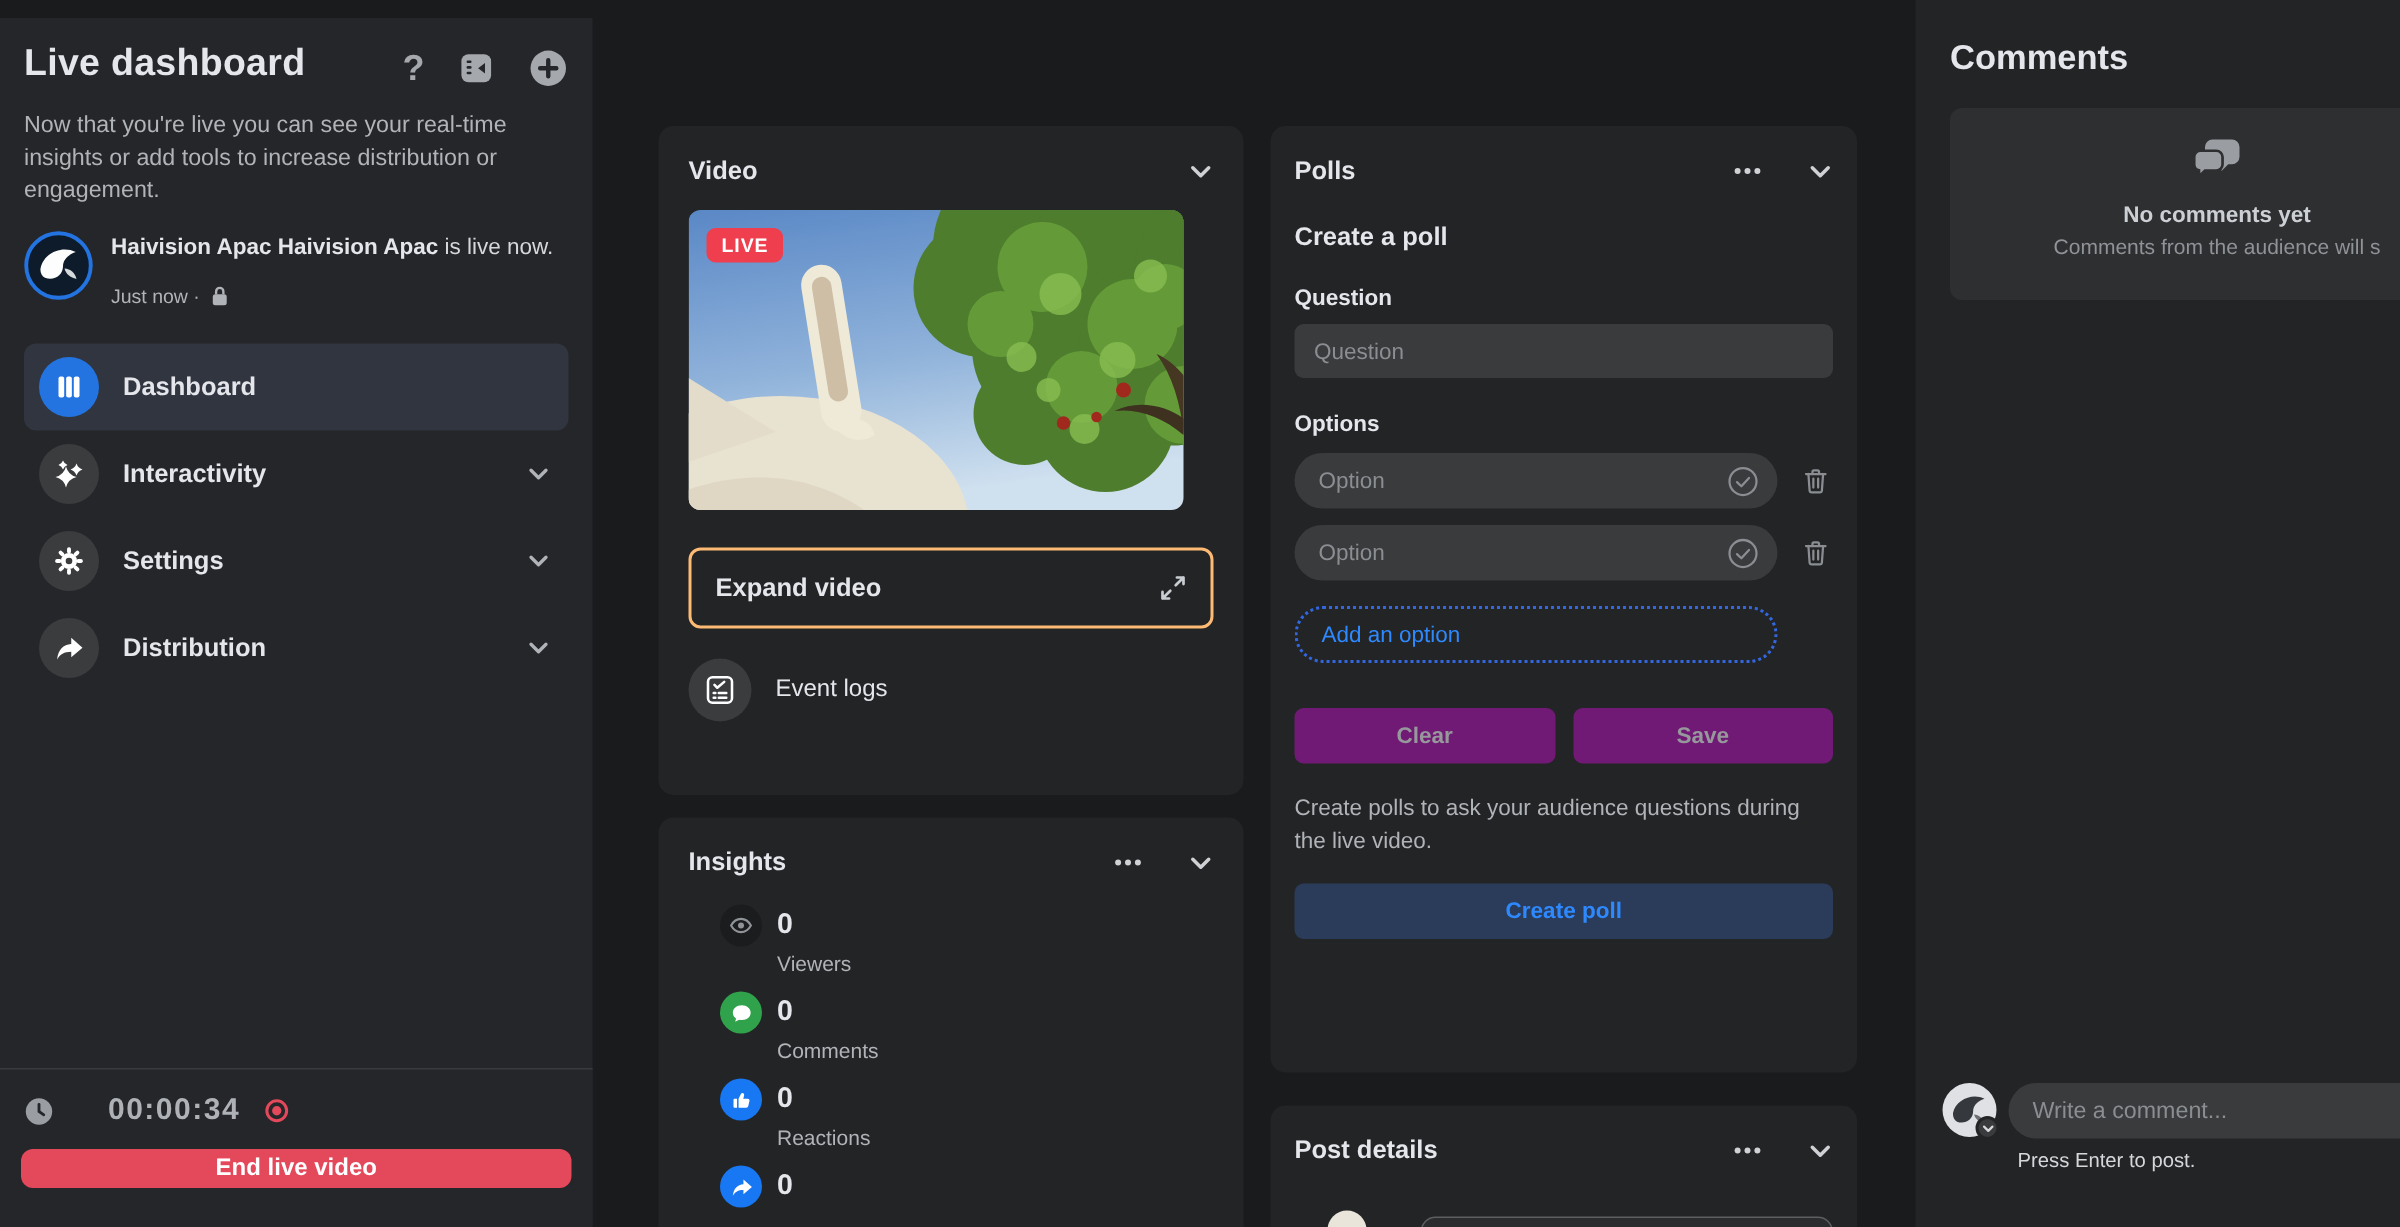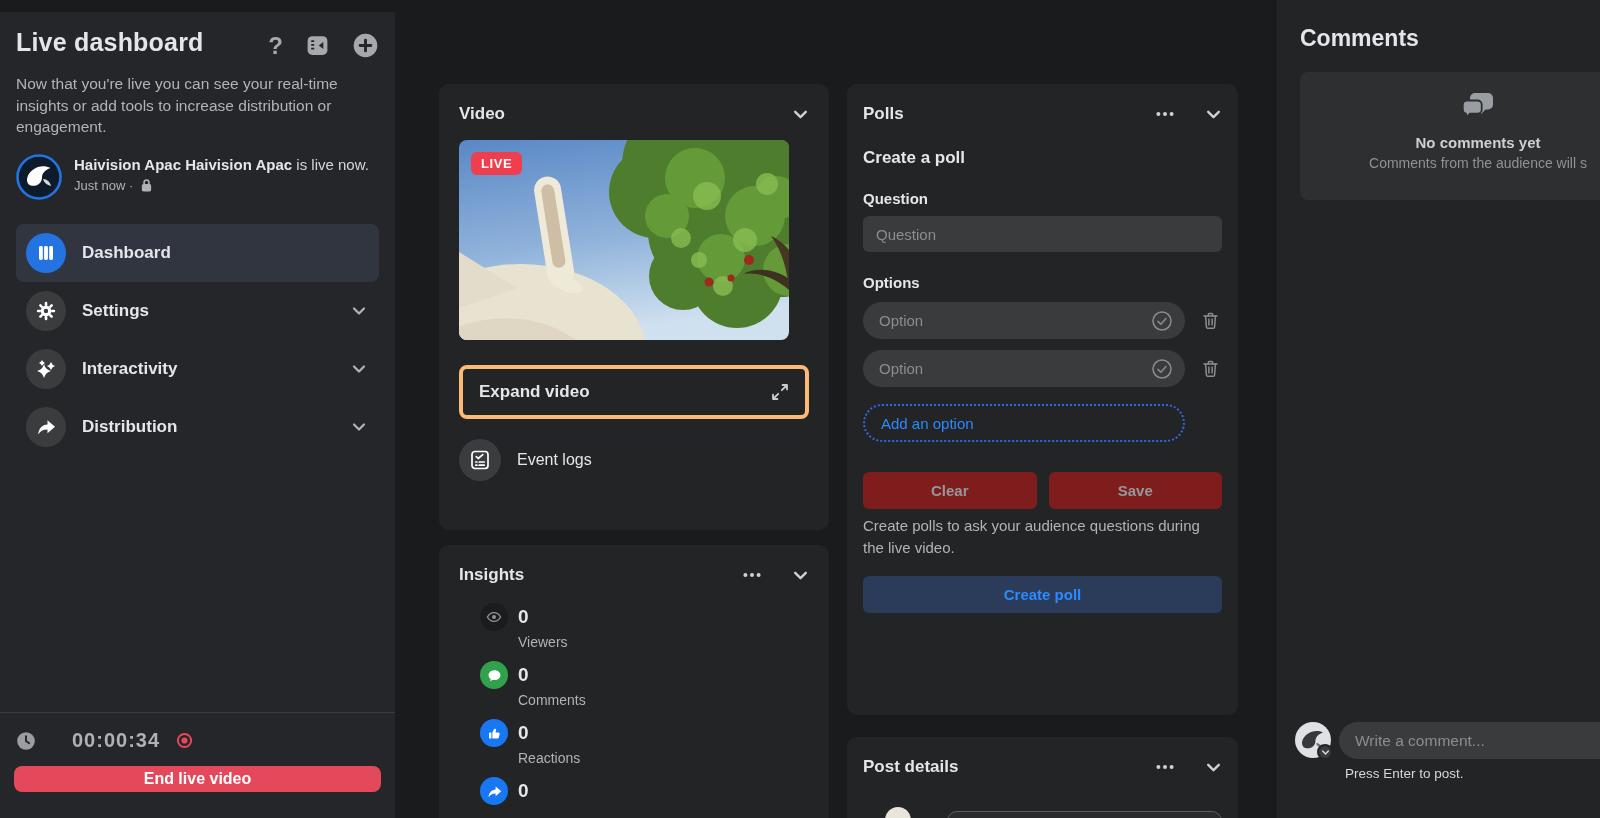--- a/index.html
+++ b/index.html
@@ -13,21 +13,21 @@
              background:#25262a; }
   .sb-content { padding:16px 16px 0 16px; }
   .sb-header { display:flex; align-items:flex-start; }
   .sb-title { font-size:25px; font-weight:700; letter-spacing:.2px; }
   .sb-actions { margin-left:auto; display:flex; align-items:center; gap:22px; padding-top:4px; }
   .help-glyph { font-size:24px; font-weight:600; color:#a5a8ad; line-height:1; cursor:pointer; }
   .sb-desc { margin-top:14px; font-size:15.5px; line-height:1.4; color:#b0b3b8; width:340px; }
   .live-row { margin-top:16px; display:flex; gap:12px; }
   .live-text { width:300px; font-size:15px; line-height:1.4; color:#d5d7db; }
   .live-name { font-weight:700; color:#e4e6eb; }
-  .live-meta { margin-top:3px; font-size:13px; color:#b0b3b8; display:flex; align-items:flex-start; gap:7px; }
+  .live-meta { margin-top:15px; font-size:13px; color:#b0b3b8; display:flex; align-items:flex-start; gap:7px; }
 
   .nav { margin-top:24px; }
   .nav-item { height:58px; display:flex; align-items:center; padding:0 12px 0 10px;
               border-radius:8px; cursor:pointer; }
   .nav-item.active { background:#31353f; }
   .nav-icon { width:40px; height:40px; border-radius:50%; background:#3a3c3e;
               display:flex; align-items:center; justify-content:center; flex:0 0 40px; }
   .nav-icon.blue { background:#2374e1; }
   .nav-label { margin-left:16px; font-size:17px; font-weight:600; }
   .nav-chev { margin-left:auto; color:#b0b3b8; display:flex; }
@@ -46,21 +46,21 @@
   .card-title { font-size:17px; font-weight:700; }
   .head-icons { margin-left:auto; display:flex; align-items:center; gap:30px; color:#cfd1d5; }
   .icon-btn { cursor:pointer; display:flex; align-items:center; }
 
   .video-card { left:439px; top:84px; width:390px; height:446px; padding:20px; }
   .video-thumb { position:relative; margin-top:16px; width:330px; height:200px;
                  border-radius:8px; overflow:hidden; }
   .live-badge { position:absolute; left:12px; top:12px; background:#ef3e4e; color:#fff;
                 font-size:13px; font-weight:700; letter-spacing:.6px; padding:4px 10px;
                 border-radius:6px; }
-  .expand-btn { margin-top:25px; height:54px; border:4px solid #fdba74; border-radius:8px;
+  .expand-btn { margin-top:25px; height:54px; border:2px solid #fdba74; border-radius:8px;
                 background:transparent; color:#e4e6eb; width:100%; padding:0 16px;
                 display:flex; align-items:center; font-family:inherit; font-size:17px;
                 font-weight:600; cursor:pointer; }
   .expand-btn .exp-ic { margin-left:auto; display:flex; }
   .event-row { margin-top:20px; display:flex; align-items:center; gap:16px; cursor:pointer; }
   .event-ic { width:42px; height:42px; border-radius:50%; background:#3a3c3e;
               display:flex; align-items:center; justify-content:center; }
   .event-label { font-size:16px; }
 
   .insights-card { left:439px; top:545px; width:390px; height:310px; padding:20px; }
@@ -82,24 +82,24 @@
   .q-input::placeholder, .opt-input::placeholder, .comment-input::placeholder { color:#8a8d91; }
   .opt-row { margin-top:11px; display:flex; align-items:center; gap:16px; }
   .opt-pill { flex:0 0 322px; height:37px; background:#3a3b3c; border-radius:19px;
               display:flex; align-items:center; padding:0 12px 0 16px; }
   .opt-input { flex:1; background:transparent; border:none; color:#e4e6eb; font-size:15px;
                font-family:inherit; min-width:0; }
   .add-opt { margin-top:17px; width:322px; height:38px; border:2px dotted #3367e0;
              border-radius:19px; background:transparent; color:#2e89ff; font-size:15px;
              font-family:inherit; display:flex; align-items:center; padding:0 16px; cursor:pointer; }
   .poll-btns { margin-top:30px; display:flex; gap:12px; }
-  .grey-btn { flex:1; height:37px; background:#7f1d1d; border:none; border-radius:6px;
+  .grey-btn { flex:1; height:37px; background:#701a75; border:none; border-radius:6px;
               color:#96989c; font-size:15px; font-weight:600; font-family:inherit; }
   .recent-title { margin-top:29px; font-size:17px; font-weight:700; }
-  .recent-desc { margin-top:6px; font-size:15px; line-height:1.45; color:#b0b3b8; }
+  .recent-desc { margin-top:19px; font-size:15px; line-height:1.45; color:#b0b3b8; }
   .create-poll { margin-top:17px; width:100%; height:37px; background:#2a3c59; border:none;
                  border-radius:6px; color:#2e89ff; font-size:15px; font-weight:700;
                  font-family:inherit; cursor:pointer; }
 
   .postdetails-card { left:847px; top:737px; width:391px; height:112px; padding:20px 16px;
                       overflow:hidden; }
   .pd-avatar { position:absolute; left:38px; top:70px; width:26px; height:26px;
                border-radius:50%; background:#e9e5db; }
   .pd-box { position:absolute; left:100px; top:74px; right:16px; height:40px;
             border:1px solid #5c5e60; border-radius:10px; background:#2b2c2d; }
@@ -179,20 +179,35 @@
       <div class="nav">
         <div class="nav-item active">
           <span class="nav-icon blue">
             <svg width="20" height="20" viewBox="0 0 20 20">
                 <rect x="3" y="3" width="3.8" height="14" rx="1.4" fill="#fff"></rect>
                 <rect x="8.1" y="3" width="3.8" height="14" rx="1.4" fill="#fff"></rect>
                 <rect x="13.2" y="3" width="3.8" height="14" rx="1.4" fill="#fff"></rect>
               </svg>
           </span>
           <span class="nav-label">Dashboard</span>
+        </div>
+        <div class="nav-item">
+          <span class="nav-icon">
+            <svg width="20" height="20" viewBox="0 0 20 20" fill="#fff">
+                <path d="M8 5 Q9.4 10.6 15 12 Q9.4 13.4 8 19 Q6.6 13.4 1 12 Q6.6 10.6 8 5 Z"></path>
+                <path d="M6 1 Q6.8 3.2 9 4 Q6.8 4.8 6 7 Q5.2 4.8 3 4 Q5.2 3.2 6 1 Z"></path>
+                <path d="M15 3 Q16 6 19 7 Q16 8 15 11 Q14 8 11 7 Q14 6 15 3 Z"></path>
+              </svg>
+          </span>
+          <span class="nav-label">Interactivity</span>
+          <span class="nav-chev">
+            <svg width="16" height="16" viewBox="0 0 16 16">
+                <path d="M3 5.5 L8 10.5 L13 5.5" stroke="currentColor" stroke-width="2.2" fill="none" stroke-linecap="round" stroke-linejoin="round"></path>
+              </svg>
+          </span>
         </div>
         <div class="nav-item">
           <span class="nav-icon">
             <svg width="20" height="20" viewBox="0 0 20 20">
                 <g fill="#fff">
                   <circle cx="10" cy="10" r="5.4"></circle>
                   <g>
                     <rect x="8.7" y="0.8" width="2.6" height="4.2" rx="1.2"></rect>
                     <rect x="8.7" y="0.8" width="2.6" height="4.2" rx="1.2" transform="rotate(45 10 10)"></rect>
                     <rect x="8.7" y="0.8" width="2.6" height="4.2" rx="1.2" transform="rotate(90 10 10)"></rect>
@@ -200,35 +215,20 @@
                     <rect x="8.7" y="0.8" width="2.6" height="4.2" rx="1.2" transform="rotate(180 10 10)"></rect>
                     <rect x="8.7" y="0.8" width="2.6" height="4.2" rx="1.2" transform="rotate(225 10 10)"></rect>
                     <rect x="8.7" y="0.8" width="2.6" height="4.2" rx="1.2" transform="rotate(270 10 10)"></rect>
                     <rect x="8.7" y="0.8" width="2.6" height="4.2" rx="1.2" transform="rotate(315 10 10)"></rect>
                   </g>
                 </g>
                 <circle cx="10" cy="10" r="2.2" fill="#3a3c3e"></circle>
               </svg>
           </span>
           <span class="nav-label">Settings</span>
-          <span class="nav-chev">
-            <svg width="16" height="16" viewBox="0 0 16 16">
-                <path d="M3 5.5 L8 10.5 L13 5.5" stroke="currentColor" stroke-width="2.2" fill="none" stroke-linecap="round" stroke-linejoin="round"></path>
-              </svg>
-          </span>
-        </div>
-        <div class="nav-item">
-          <span class="nav-icon">
-            <svg width="20" height="20" viewBox="0 0 20 20" fill="#fff">
-                <path d="M8 5 Q9.4 10.6 15 12 Q9.4 13.4 8 19 Q6.6 13.4 1 12 Q6.6 10.6 8 5 Z"></path>
-                <path d="M6 1 Q6.8 3.2 9 4 Q6.8 4.8 6 7 Q5.2 4.8 3 4 Q5.2 3.2 6 1 Z"></path>
-                <path d="M15 3 Q16 6 19 7 Q16 8 15 11 Q14 8 11 7 Q14 6 15 3 Z"></path>
-              </svg>
-          </span>
-          <span class="nav-label">Interactivity</span>
           <span class="nav-chev">
             <svg width="16" height="16" viewBox="0 0 16 16">
                 <path d="M3 5.5 L8 10.5 L13 5.5" stroke="currentColor" stroke-width="2.2" fill="none" stroke-linecap="round" stroke-linejoin="round"></path>
               </svg>
           </span>
         </div>
         <div class="nav-item">
           <span class="nav-icon">
             <svg width="20" height="20" viewBox="0 0 20 20">
                 <path d="M11.5 3.2 L19 9.8 L11.5 16.2 V12.5 C6.8 12.5 4 14.3 2.1 17.6 C2.7 11.2 6.2 7.8 11.5 7.4 Z" fill="#fff"></path>

